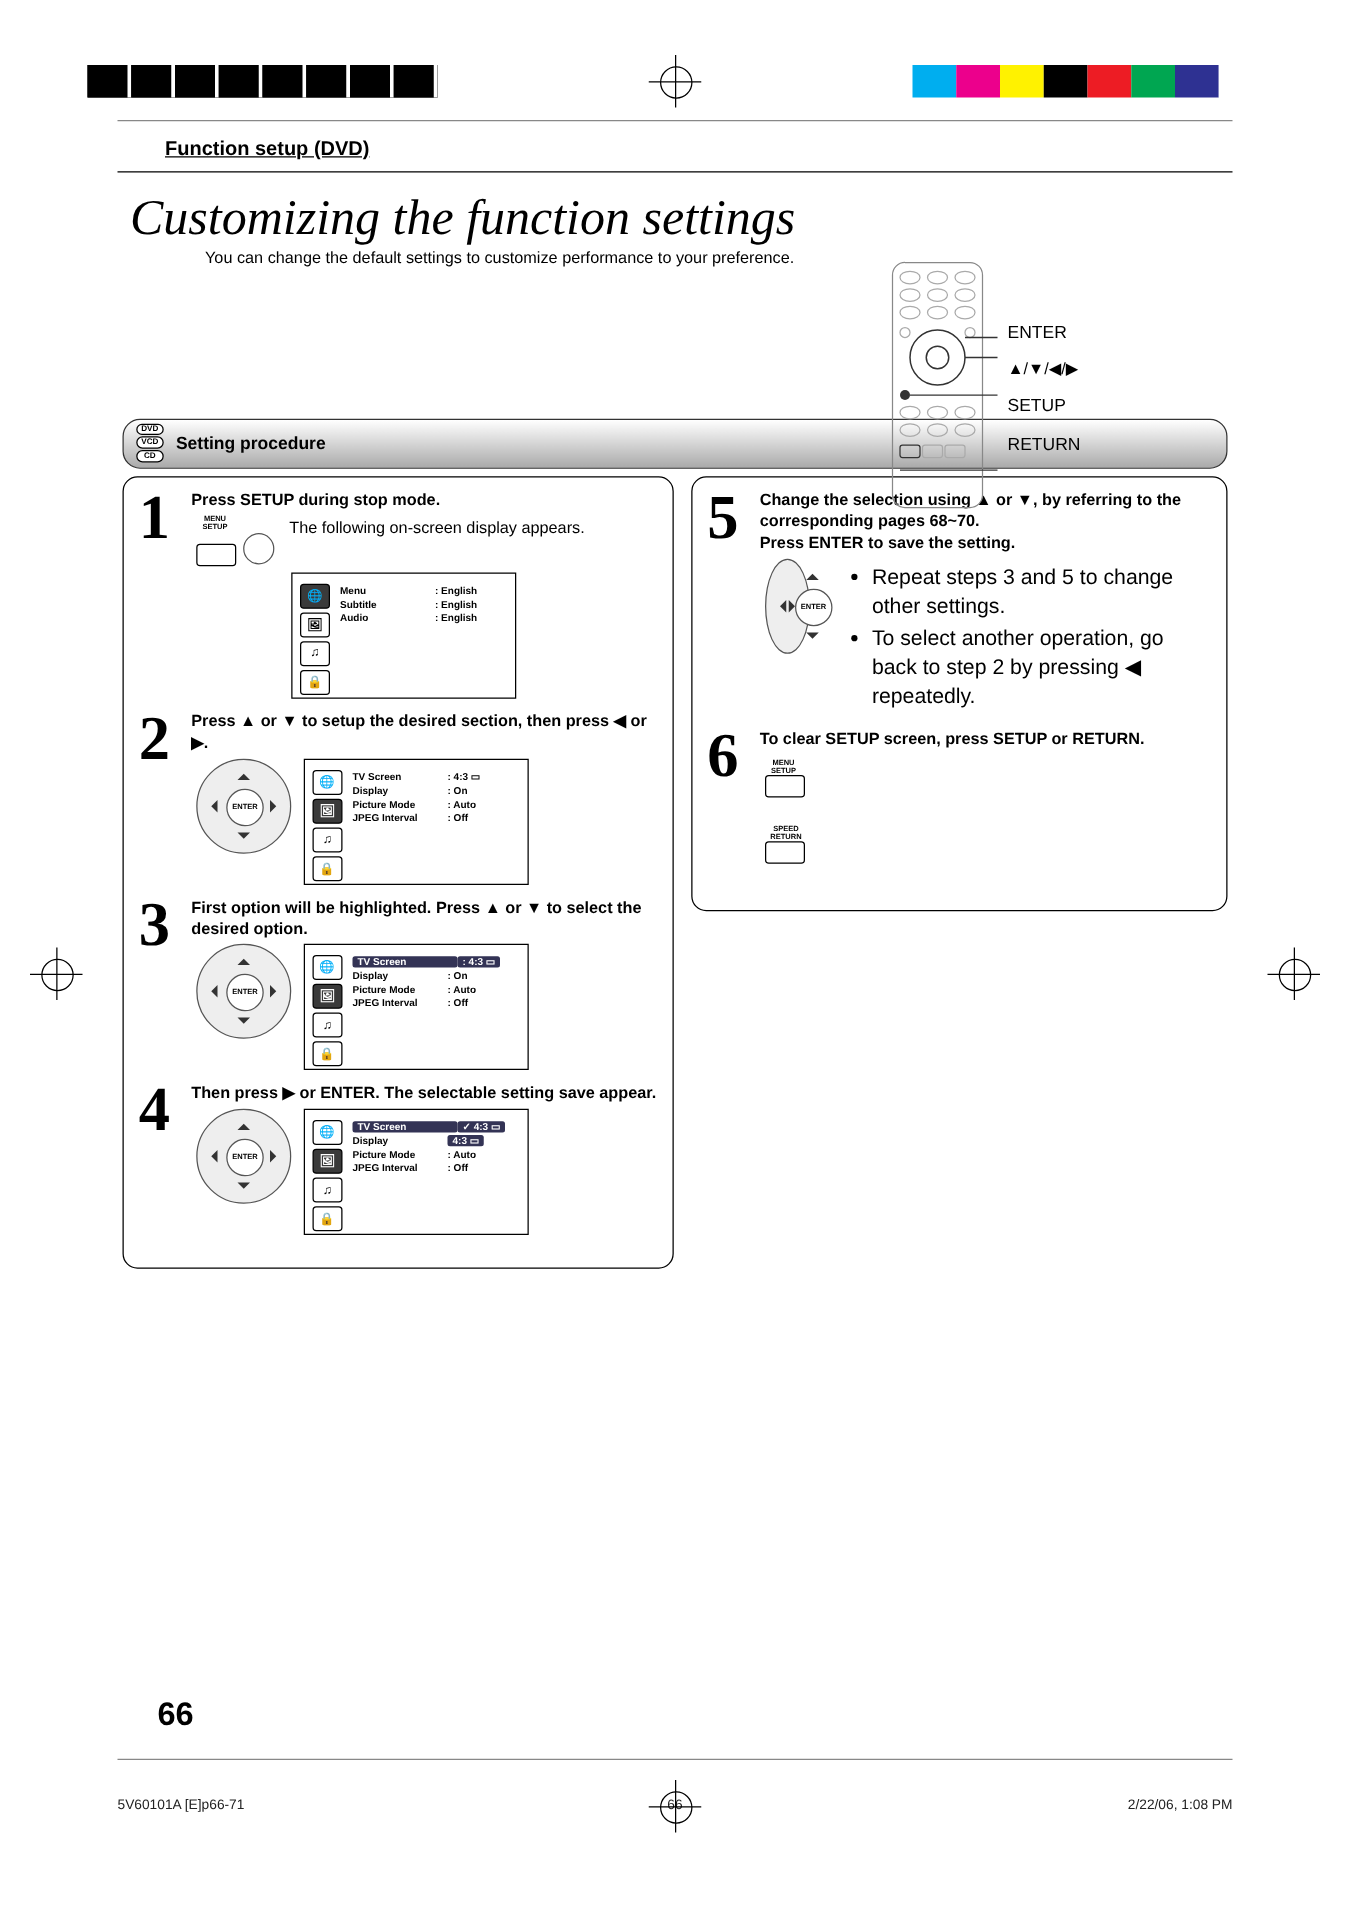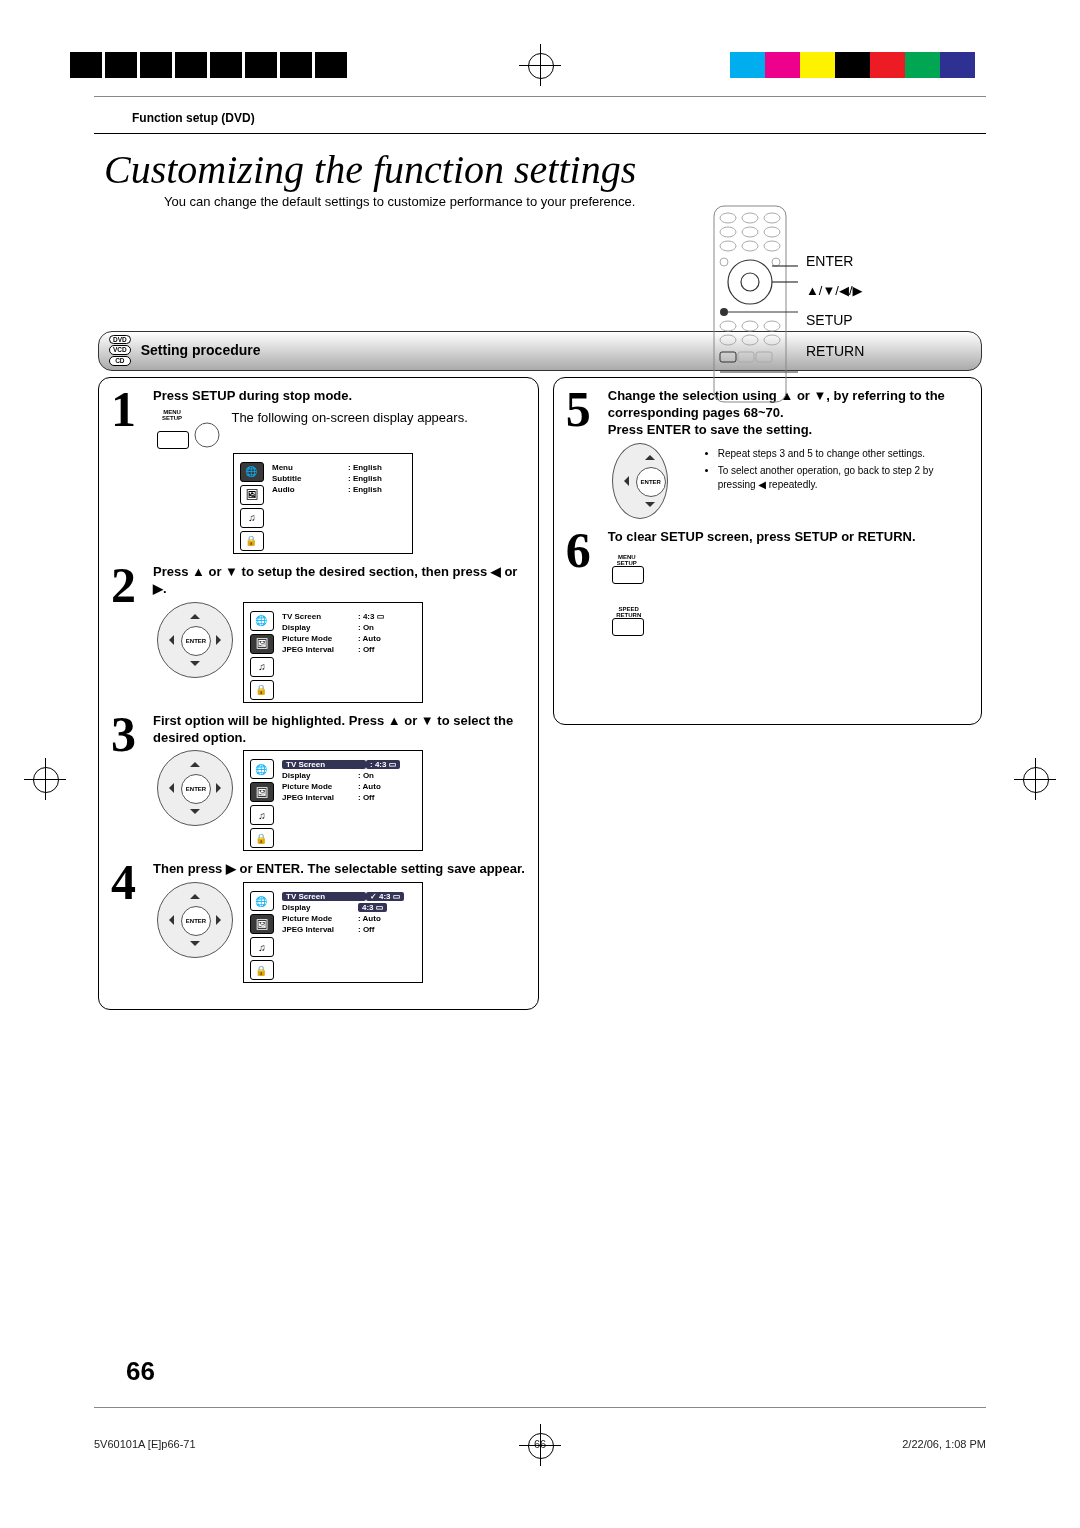--- a/index.html
+++ b/index.html
@@ -74,22 +74,23 @@
   .side-reg::before, .side-reg::after { content:""; position:absolute; background:#000; }
   .side-reg::before { left:50%; top:-6px; width:1px; height:42px; }
   .side-reg::after { top:50%; left:-6px; height:1px; width:42px; }
   .side-reg .ring { position:absolute; left:3px; top:3px; width:24px; height:24px; border:1px solid #000; border-radius:50%;}
 
   .content {
     padding: 14px 0 0 0;
   }
   .section-header {
     font-weight: bold;
-    font-size: 12px;
+    font-size: 16px;
     padding: 0 0 8px 38px;
+    text-decoration: underline;
   }
   .hr { border-top: 1px solid #000; margin: 0 0 12px 0; }
 
   .title-row { padding-left: 10px; position: relative; }
   .big-title {
     font-family: 'Times New Roman', serif;
     font-style: italic;
     font-size: 40px;
     font-weight: 500;
   }
@@ -151,21 +152,21 @@
   .step-num {
     font-family: 'Times New Roman', serif;
     font-size: 50px;
     font-weight: bold;
     line-height: 0.85;
     min-width: 34px;
   }
   .step-head { font-size: 13px; font-weight: bold; line-height: 1.3; }
   .step-body-row { display:flex; gap:10px; margin: 4px 0 0 4px; align-items:flex-start; }
   .step-text { font-size: 13px; line-height: 1.35; }
-  .bullets { font-size: 10px; line-height: 1.35; margin: 4px 17px 0 0; }
+  .bullets { font-size: 17px; line-height: 1.35; margin: 4px 17px 0 0; }
   .bullets li { margin-bottom: 4px; }
   .btn-box {
     width: 30px; height: 16px; border: 1px solid #000; border-radius: 3px;
     display:inline-block; position:relative; background:#fff;
   }
   .btn-label { font-size: 6px; font-weight:bold; text-align:center; line-height:1; }
 
   .osd {
     border: 1px solid #000;
     width: 166px;

